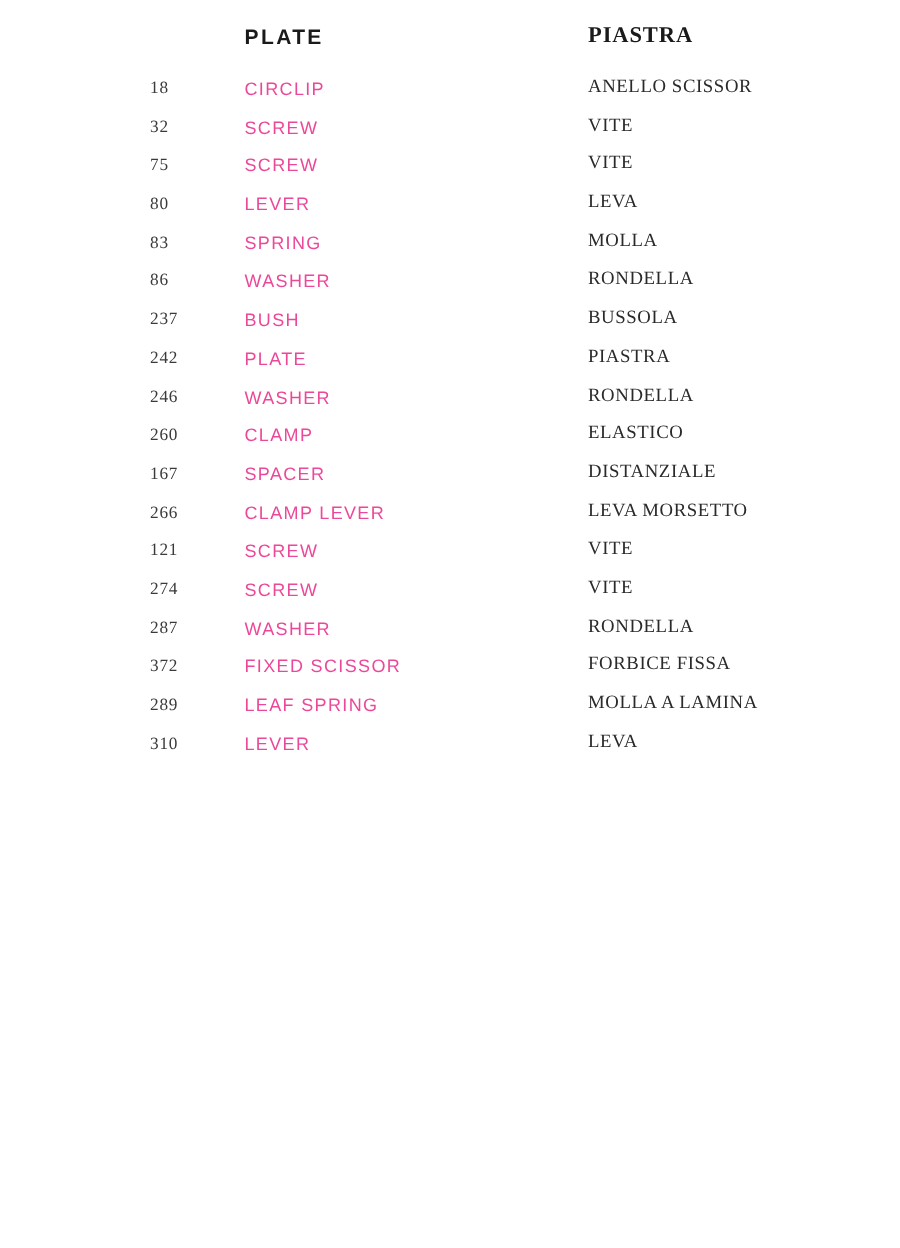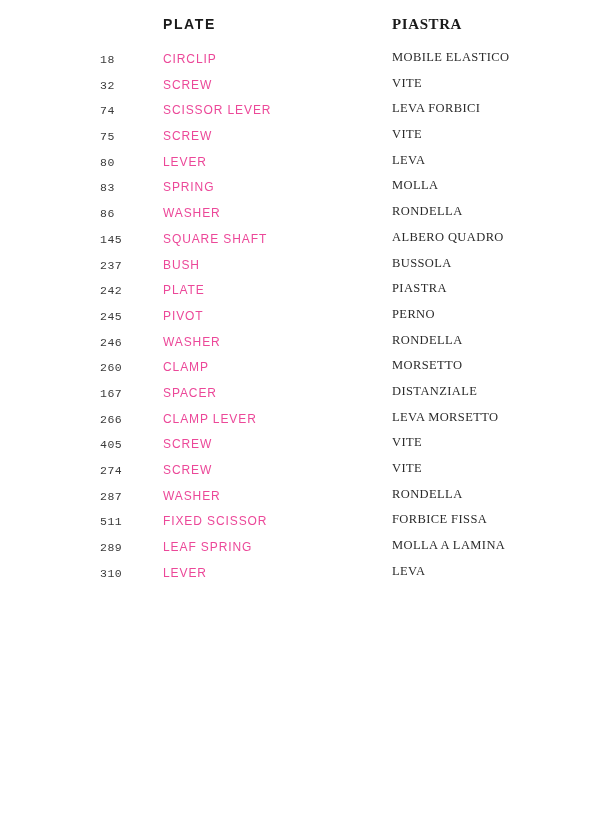--- a/index.html
+++ b/index.html
@@ -61,21 +61,21 @@
   }
   .row {
     position: relative;
     height: 25.7px;
   }
   .cell-num {
     position: absolute;
     left: 100px;
     width: 44px;
     text-align: left;
-    font-family: Liberation Mono, monospace;
+    font-family: Liberation Serif, serif;
     font-size: 11.5px;
     letter-spacing: 0.5px;
     color: #3a3a3a;
     top: 3px;
   }
   .cell-en {
     position: absolute;
     left: 163px;
     font-family: "Liberation Sans", sans-serif;
     font-size: 12px;
@@ -115,31 +115,26 @@
 
   <div class="heading-row">
     <div class="heading-en">PLATE</div>
     <div class="heading-it">PIASTRA</div>
   </div>
 
   <div class="table">
       <div class="row">
         <div class="cell-num">18</div>
         <div class="cell-en">CIRCLIP</div>
-        <div class="cell-it">MOBILE ELASTICO</div>
+        <div class="cell-it">ANELLO SCISSOR</div>
       </div>
       <div class="row">
         <div class="cell-num">32</div>
         <div class="cell-en">SCREW</div>
         <div class="cell-it">VITE</div>
-      </div>
-      <div class="row">
-        <div class="cell-num">74</div>
-        <div class="cell-en">SCISSOR LEVER</div>
-        <div class="cell-it">LEVA FORBICI</div>
       </div>
       <div class="row">
         <div class="cell-num">75</div>
         <div class="cell-en">SCREW</div>
         <div class="cell-it">VITE</div>
       </div>
       <div class="row">
         <div class="cell-num">80</div>
         <div class="cell-en">LEVER</div>
         <div class="cell-it">LEVA</div>
@@ -148,76 +143,66 @@
         <div class="cell-num">83</div>
         <div class="cell-en">SPRING</div>
         <div class="cell-it">MOLLA</div>
       </div>
       <div class="row">
         <div class="cell-num">86</div>
         <div class="cell-en">WASHER</div>
         <div class="cell-it">RONDELLA</div>
       </div>
       <div class="row">
-        <div class="cell-num">145</div>
-        <div class="cell-en">SQUARE SHAFT</div>
-        <div class="cell-it">ALBERO QUADRO</div>
-      </div>
-      <div class="row">
         <div class="cell-num">237</div>
         <div class="cell-en">BUSH</div>
         <div class="cell-it">BUSSOLA</div>
       </div>
       <div class="row">
         <div class="cell-num">242</div>
         <div class="cell-en">PLATE</div>
         <div class="cell-it">PIASTRA</div>
       </div>
       <div class="row">
-        <div class="cell-num">245</div>
-        <div class="cell-en">PIVOT</div>
-        <div class="cell-it">PERNO</div>
-      </div>
-      <div class="row">
         <div class="cell-num">246</div>
         <div class="cell-en">WASHER</div>
         <div class="cell-it">RONDELLA</div>
       </div>
       <div class="row">
         <div class="cell-num">260</div>
         <div class="cell-en">CLAMP</div>
-        <div class="cell-it">MORSETTO</div>
+        <div class="cell-it">ELASTICO</div>
       </div>
       <div class="row">
         <div class="cell-num">167</div>
         <div class="cell-en">SPACER</div>
         <div class="cell-it">DISTANZIALE</div>
       </div>
       <div class="row">
         <div class="cell-num">266</div>
         <div class="cell-en">CLAMP LEVER</div>
         <div class="cell-it">LEVA MORSETTO</div>
       </div>
       <div class="row">
-        <div class="cell-num">405</div>
+        <div class="cell-num">121</div>
         <div class="cell-en">SCREW</div>
         <div class="cell-it">VITE</div>
       </div>
       <div class="row">
         <div class="cell-num">274</div>
         <div class="cell-en">SCREW</div>
         <div class="cell-it">VITE</div>
       </div>
       <div class="row">
         <div class="cell-num">287</div>
         <div class="cell-en">WASHER</div>
         <div class="cell-it">RONDELLA</div>
       </div>
       <div class="row">
-        <div class="cell-num">511</div>
+        <div class="cell-num">372</div>
         <div class="cell-en">FIXED SCISSOR</div>
         <div class="cell-it">FORBICE FISSA</div>
       </div>
       <div class="row">
         <div class="cell-num">289</div>
         <div class="cell-en">LEAF SPRING</div>
         <div class="cell-it">MOLLA A LAMINA</div>
       </div>
       <div class="row">
         <div class="cell-num">310</div>

